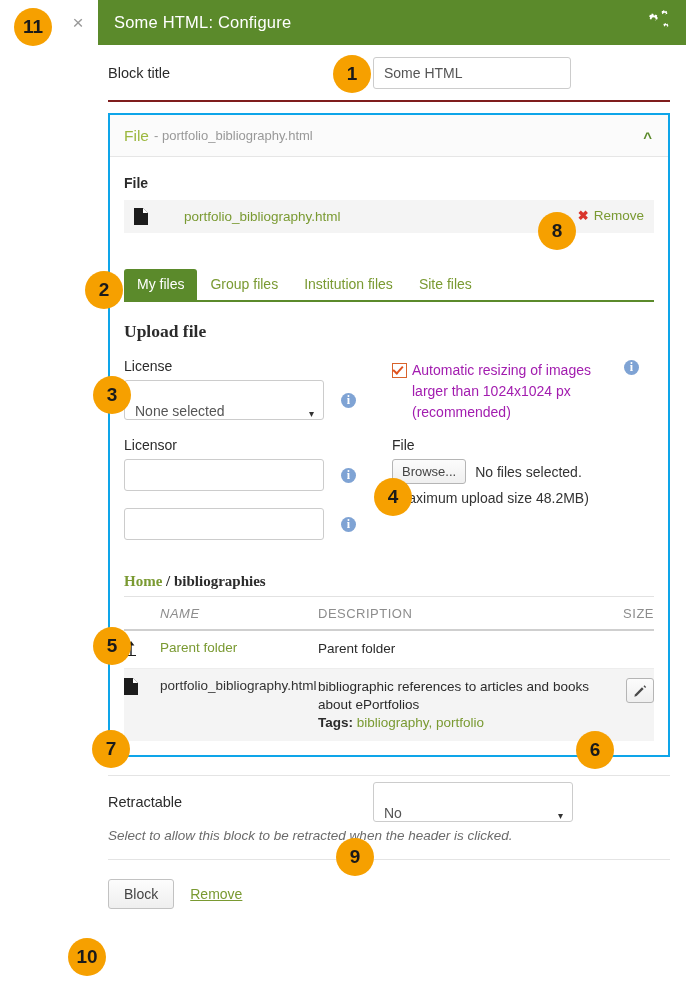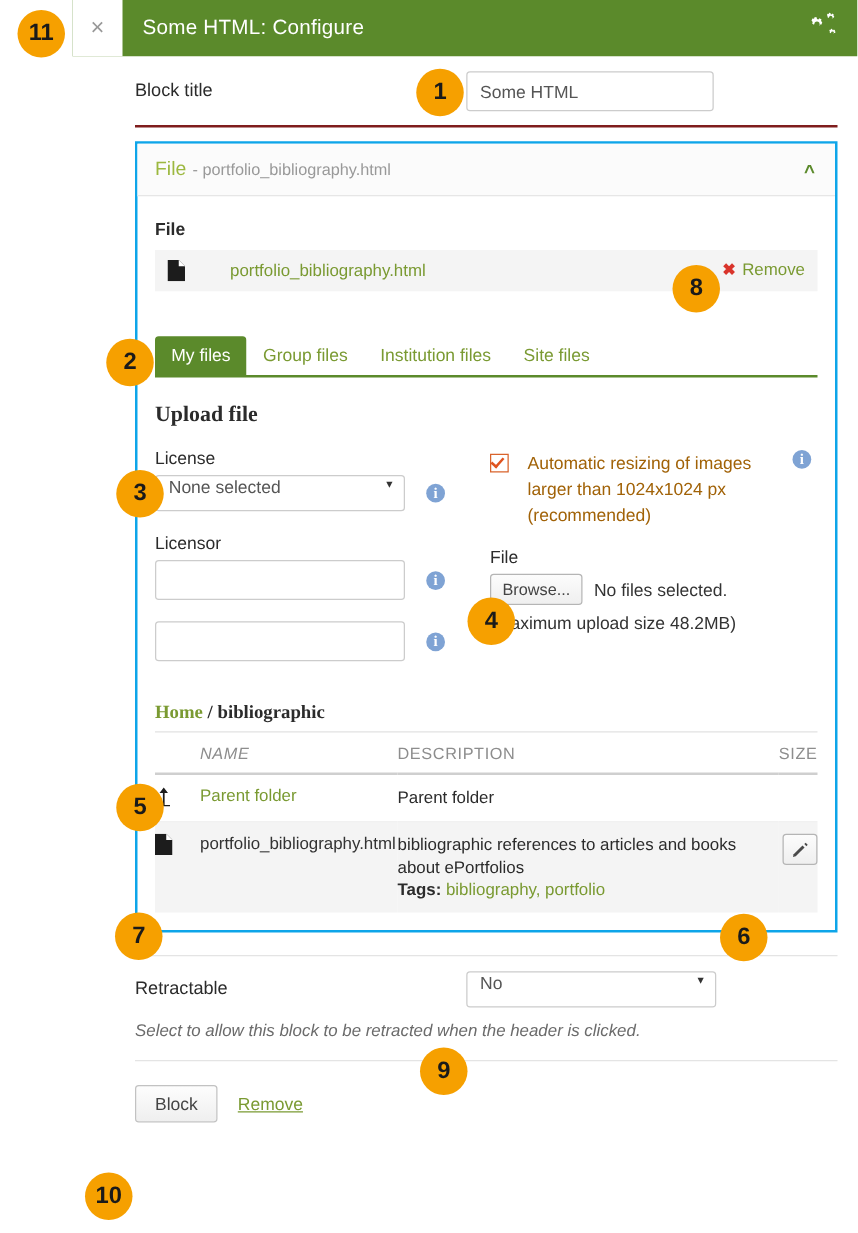--- a/index.html
+++ b/index.html
@@ -148,24 +148,24 @@
   }
 
   .two-col { display: flex; padding: 0 0 0 14px; }
   .col-left { width: 268px; }
   .col-right { width: 258px; padding-top: 2px; }
 
   .field { margin-bottom: 17px; }
   .field-label { font-size: 14px; color: #2b2b2b; margin-bottom: 6px; }
   .field-line { display: flex; align-items: center; }
   .select-box {
-    width: 200px; height: 29px;
+    width: 200px; height: 40px;
     border: 1px solid #cccccc; border-radius: 3px;
     background: #ffffff;
-    display: flex; align-items: flex-start;
+    display: flex; align-items: flex-end;
     padding: 0 10px; box-sizing: border-box;
     font-size: 14px; color: #555555;
     position: relative;
   }
   .select-box .caret { position: absolute; right: 9px; font-size: 10px; color: #333; }
   .input-box {
     width: 200px; height: 32px;
     border: 1px solid #cccccc; border-radius: 3px;
     background: #ffffff;
     box-sizing: border-box;
@@ -188,21 +188,21 @@
     margin-top: 3px;
   }
   .chk:after {
     content: "";
     position: absolute; left: 2px; top: 0px;
     width: 4px; height: 8px;
     border: solid #e0531f;
     border-width: 0 2px 2px 0;
     transform: rotate(42deg);
   }
-  .chk-text { font-size: 14px; color: #a16207; margin-left: 15px; line-height: 21px; width: 195px; }
+  .chk-text { font-size: 14px; color: #a21caf; margin-left: 5px; line-height: 21px; width: 195px; }
 
   .upload-file-label { font-size: 14px; color: #2b2b2b; margin: 14px 0 6px 0; }
   .browse-line { display: flex; align-items: center; }
   .browse-btn {
     border: 1px solid #b5b5b5; border-radius: 3px;
     background: linear-gradient(#fcfcfc, #efefef);
     font-size: 13px; color: #444444;
     padding: 4px 9px;
   }
   .no-files { font-size: 14px; color: #333333; margin-left: 9px; }
@@ -391,21 +391,21 @@
           <span class="browse-btn">Browse...</span>
           <span class="no-files">No files selected.</span>
         </div>
         <div class="maxsize">(Maximum upload size 48.2MB)</div>
       </div>
     </div>
 
     <div class="crumbs">
       <span class="home">Home</span>
       <span class="sep">/</span>
-      <span class="cur">bibliographic</span>
+      <span class="cur">bibliographies</span>
     </div>
 
     <table class="files">
       <thead>
         <tr>
           <th class="c-icon"></th>
           <th class="c-name">NAME</th>
           <th>DESCRIPTION</th>
           <th class="c-size">SIZE</th>
         </tr>

